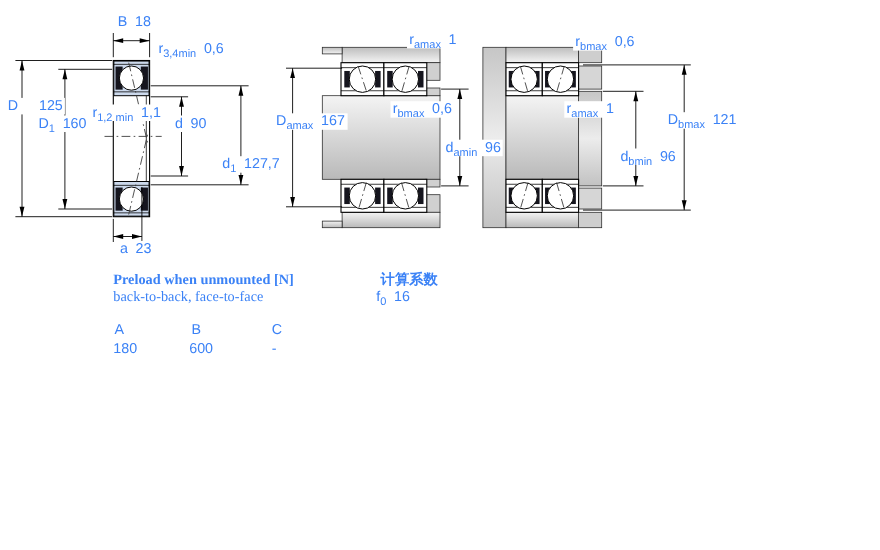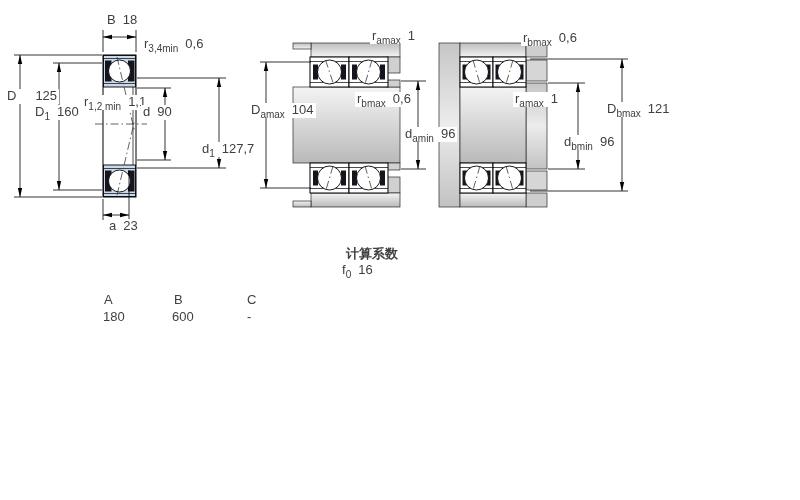--- a/index.html
+++ b/index.html
@@ -10,21 +10,21 @@
   .ol{fill:#fff;stroke:#000;stroke-width:1;}
   .blue{fill:#ccd9ec;stroke:#000;stroke-width:0.9;}
   .rl{stroke:#000;stroke-width:0.7;}
   .dl{stroke:#000;stroke-width:0.8;fill:none;}
   .cl{stroke:#3a3a3a;stroke-width:0.8;fill:none;stroke-dasharray:8 3 1.5 3;}
   .ah{fill:#000;stroke:none;}
   .bar{fill:#15151e;stroke:none;}
   .ball{fill:#fff;stroke:#000;stroke-width:0.9;}
   .gray{stroke:#2a2a2a;stroke-width:0.7;}
   
-  .txt{position:absolute;font-size:13px;color:#404040;white-space:nowrap;line-height:1.15;}
+  .txt{position:absolute;font-size:13px;color:#3b82f6;white-space:nowrap;line-height:1.15;}
   .txt sub{font-size:10px;line-height:0;}
   .val{margin-left:7px;}
   .g11{margin-left:19px;}
   .wbg{background:#fff;padding:0 2px;}
   .serif{font-family:"Liberation Serif",serif;}
   .bold{font-weight:bold;}
 </style>
 </head>
 <body>
 
@@ -228,42 +228,44 @@
   <div class="txt wbg" style="left:105px;top:13px"><span>B</span><span class="val">18</span></div>
 
   <div class="txt wbg" style="left:142px;top:37px"><span>r</span><sub>3,4min</sub><span class="val">0,6</span></div>
 
   <div class="txt wbg" style="left:5px;top:89px"><span>D</span><span class="val g11">125</span></div>
 
   <div class="txt wbg" style="left:33px;top:105px"><span>D</span><sub>1</sub><span class="val">160</span></div>
 
   <div class="txt wbg" style="left:82px;top:95px"><span>r</span><sub>1,2 min</sub><span class="val">1,1</span></div>
 
-  <div class="txt wbg" style="left:141px;top:105px"><span>d</span><span class="val">90</span></div>
+  <div class="txt wbg" style="left:157px;top:105px"><span>d</span><span class="val">90</span></div>
 
   <div class="txt wbg" style="left:200px;top:142px"><span>d</span><sub>1</sub><span class="val">127,7</span></div>
 
   <div class="txt wbg" style="left:107px;top:219px"><span>a</span><span class="val">23</span></div>
 
   <div class="txt wbg" style="left:370px;top:29px"><span>r</span><sub>amax</sub><span class="val">1</span></div>
 
-  <div class="txt wbg" style="left:249px;top:103px"><span>D</span><sub>amax</sub><span class="val">104</span></div>
+  <div class="txt wbg" style="left:249px;top:103px"><span>D</span><sub>amax</sub><span class="val">167</span></div>
 
   <div class="txt wbg" style="left:355px;top:92px"><span>r</span><sub>bmax</sub><span class="val">0,6</span></div>
 
   <div class="txt wbg" style="left:403px;top:127px"><span>d</span><sub>amin</sub><span class="val">96</span></div>
 
   <div class="txt wbg" style="left:521px;top:31px"><span>r</span><sub>bmax</sub><span class="val">0,6</span></div>
 
   <div class="txt wbg" style="left:513px;top:92px"><span>r</span><sub>amax</sub><span class="val">1</span></div>
 
   <div class="txt wbg" style="left:605px;top:102px"><span>D</span><sub>bmax</sub><span class="val">121</span></div>
 
   <div class="txt wbg" style="left:562px;top:135px"><span>d</span><sub>bmin</sub><span class="val">96</span></div>
 
+  <div class="txt serif bold" style="left:103px;top:247px">Preload when unmounted [N]</div>
+  <div class="txt serif" style="left:103px;top:263px">back-to-back, face-to-face</div>
 
   <div class="txt bold" style="left:346px;top:247px">计算系数</div>
   <div class="txt" style="left:342px;top:263px"><span>f</span><sub>0</sub><span class="val">16</span></div>
 
   <div class="txt" style="left:104px;top:293px">A</div>
   <div class="txt" style="left:174px;top:293px">B</div>
   <div class="txt" style="left:247px;top:293px">C</div>
 
   <div class="txt" style="left:103px;top:310px">180</div>
   <div class="txt" style="left:172px;top:310px">600</div>

